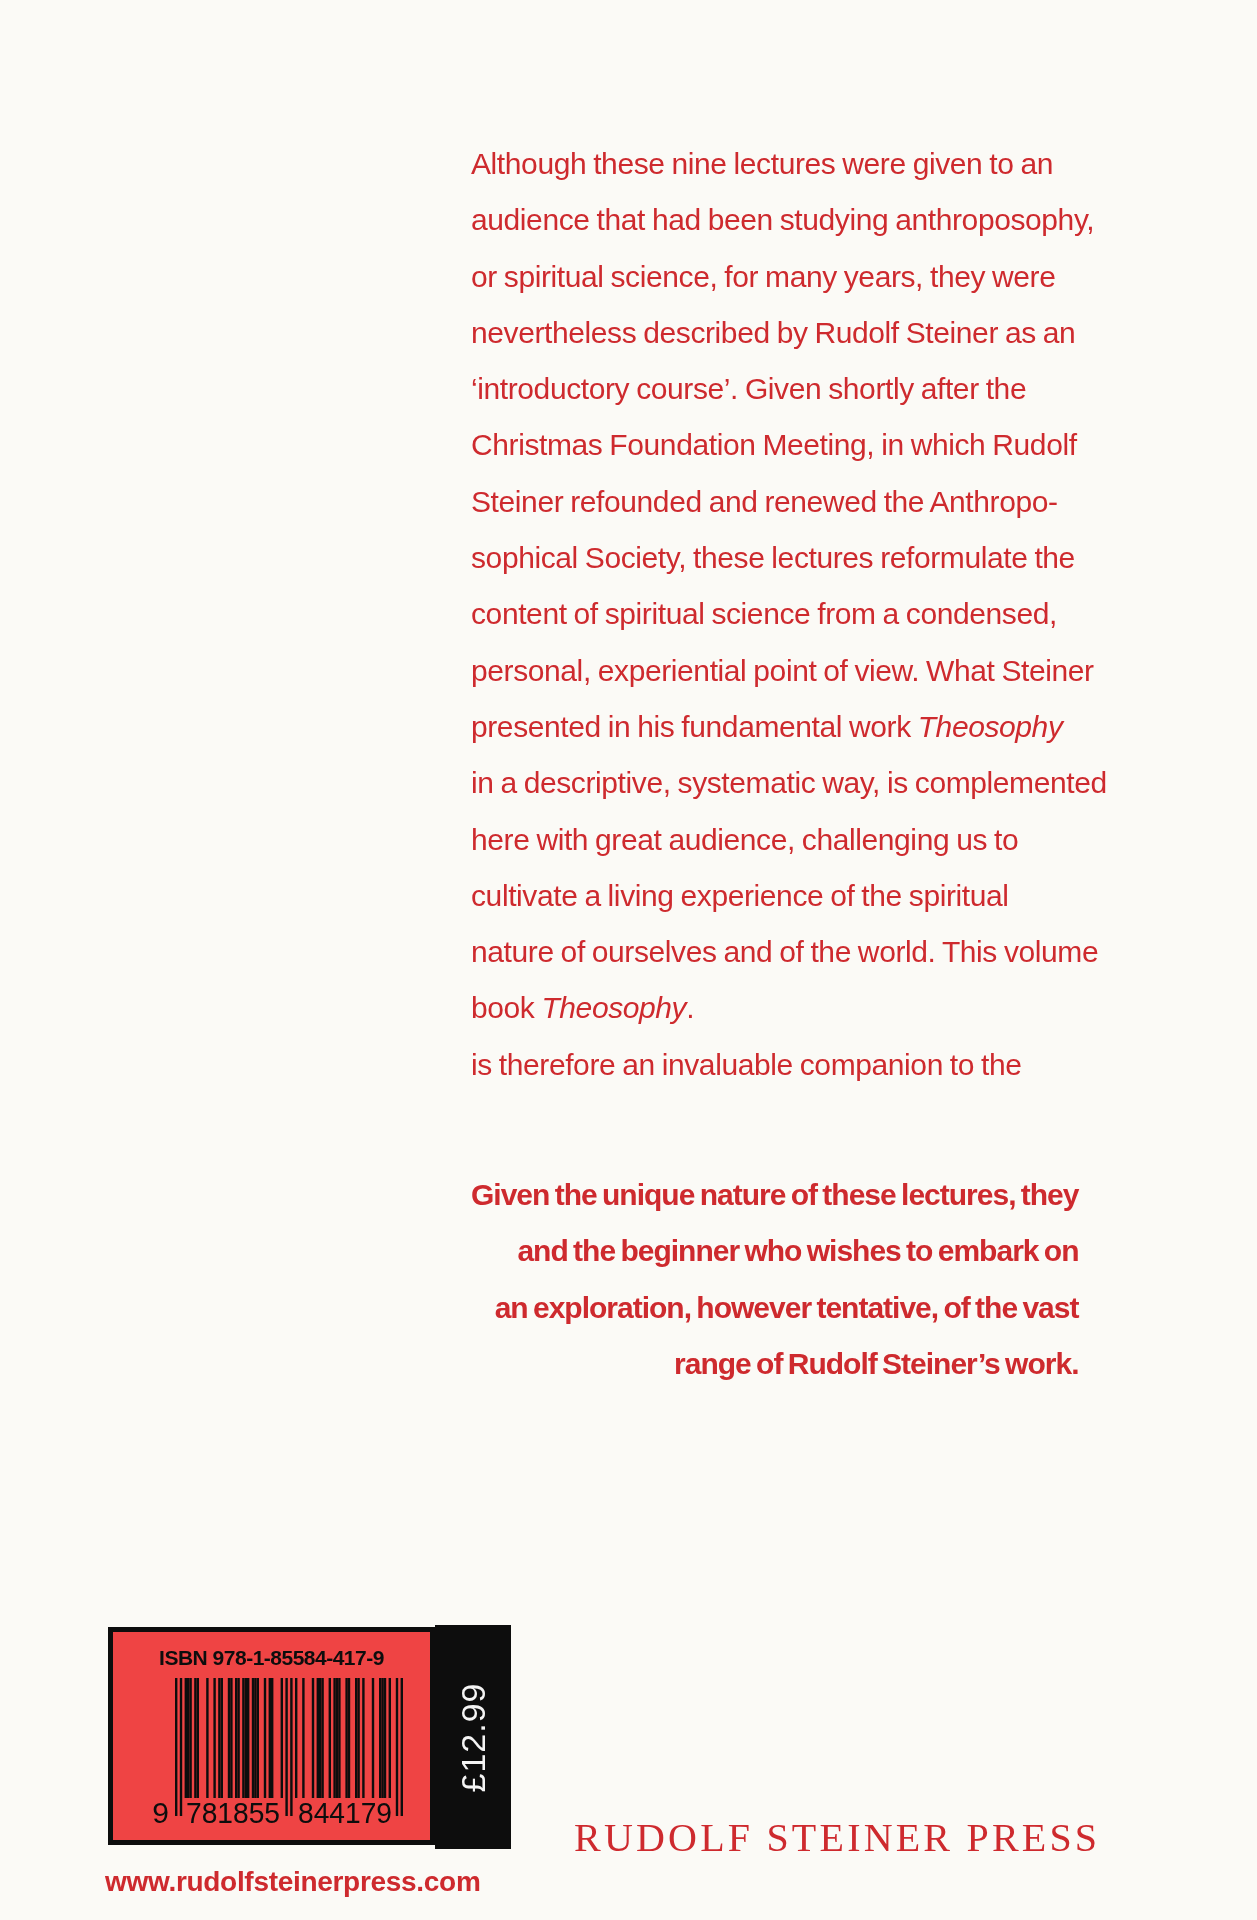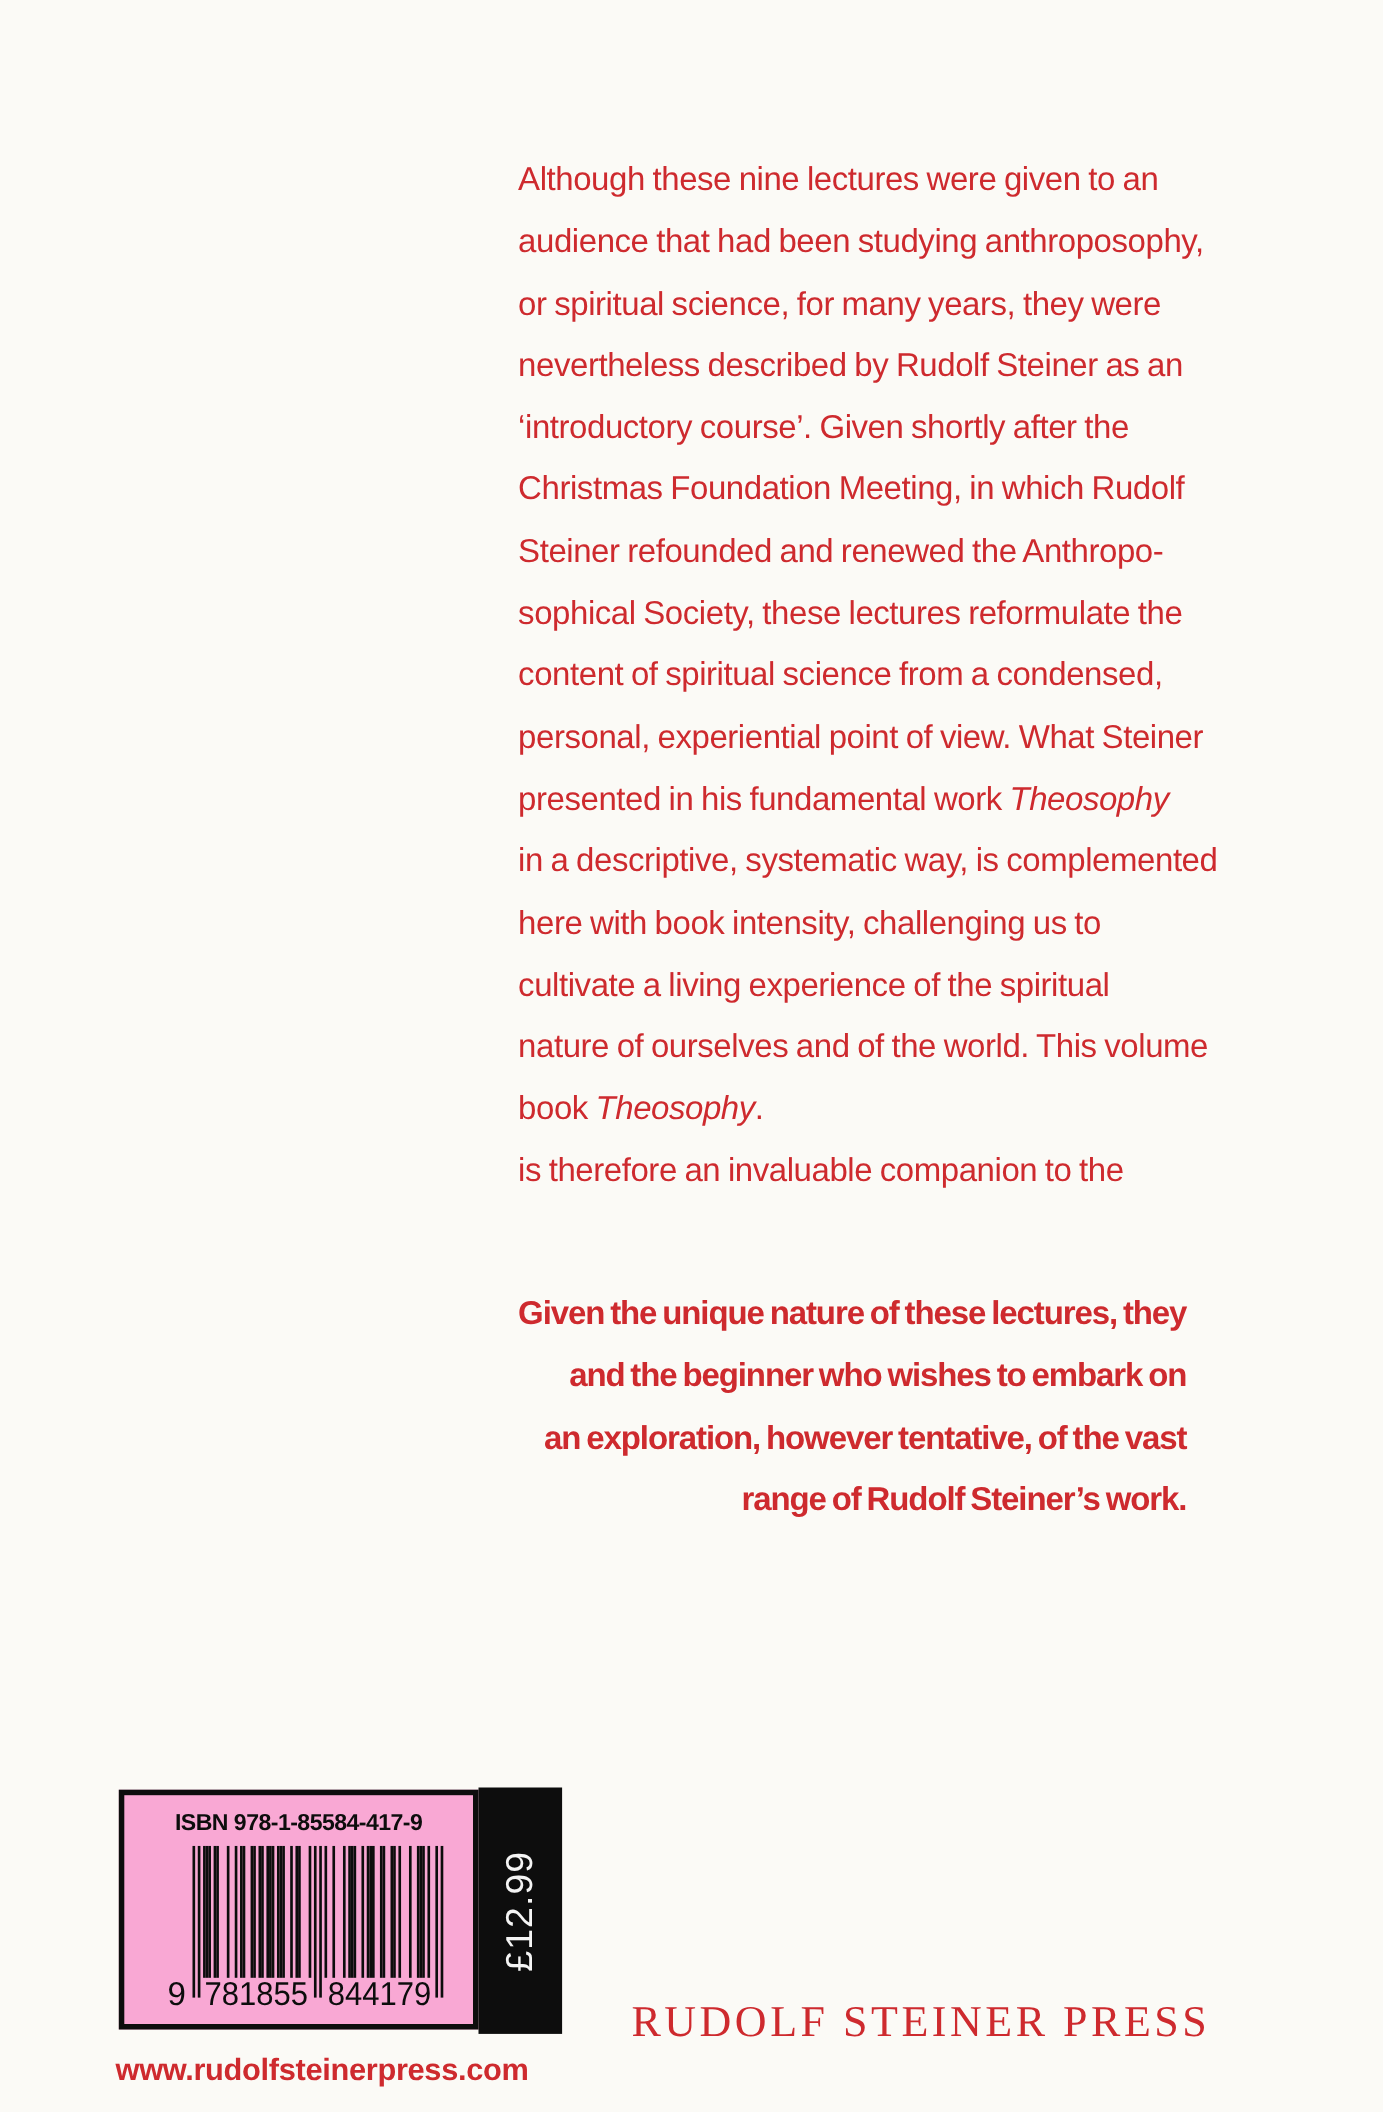--- a/index.html
+++ b/index.html
@@ -31,21 +31,21 @@
     white-space:nowrap;
   }
   #blurb{top:136px;font-weight:400;}
   #note{top:1167px;font-weight:700;letter-spacing:-1px;word-spacing:-2px;text-align:right;}
   .para em{font-style:italic;}
   
   .barcode-box{
     position:absolute;
     left:108px;top:1627px;
     width:327px;height:218px;
-    background:#f9a8d4;
+    background:#ef4444;
     border:5px solid var(--black);
   }
   .isbn-text{
     margin-top:14px;
     text-align:center;
     color:var(--black);
     font-size:21px;
     font-weight:700;
     letter-spacing:-0.5px;
     white-space:nowrap;
@@ -106,21 +106,21 @@
       <div class="line"><span>or spiritual science, for many years, they were</span></div>
       <div class="line"><span>nevertheless described by Rudolf Steiner as an</span></div>
       <div class="line"><span>‘introductory course’. Given shortly after the</span></div>
       <div class="line"><span>Christmas Foundation Meeting, in which Rudolf</span></div>
       <div class="line"><span>Steiner refounded and renewed the Anthropo-</span></div>
       <div class="line"><span>sophical Society, these lectures reformulate the</span></div>
       <div class="line"><span>content of spiritual science from a condensed,</span></div>
       <div class="line"><span>personal, experiential point of view. What Steiner</span></div>
       <div class="line"><span>presented in his fundamental work </span><em>Theosophy</em></div>
       <div class="line"><span>in a descriptive, systematic way, is complemented</span></div>
-      <div class="line"><span>here with book intensity, challenging us to</span></div>
+      <div class="line"><span>here with great audience, challenging us to</span></div>
       <div class="line"><span>cultivate a living experience of the spiritual</span></div>
       <div class="line"><span>nature of ourselves and of the world. This volume</span></div>
       <div class="line"><span>book </span><em>Theosophy</em><span>.</span></div>
       <div class="line"><span>is therefore an invaluable companion to the</span></div>
     </div>
 
   <div id="note" class="para">
       <div class="line"><span>Given the unique nature of these lectures, they</span></div>
       <div class="line"><span>and the beginner who wishes to embark on</span></div>
       <div class="line"><span>an exploration, however tentative, of the vast</span></div>

